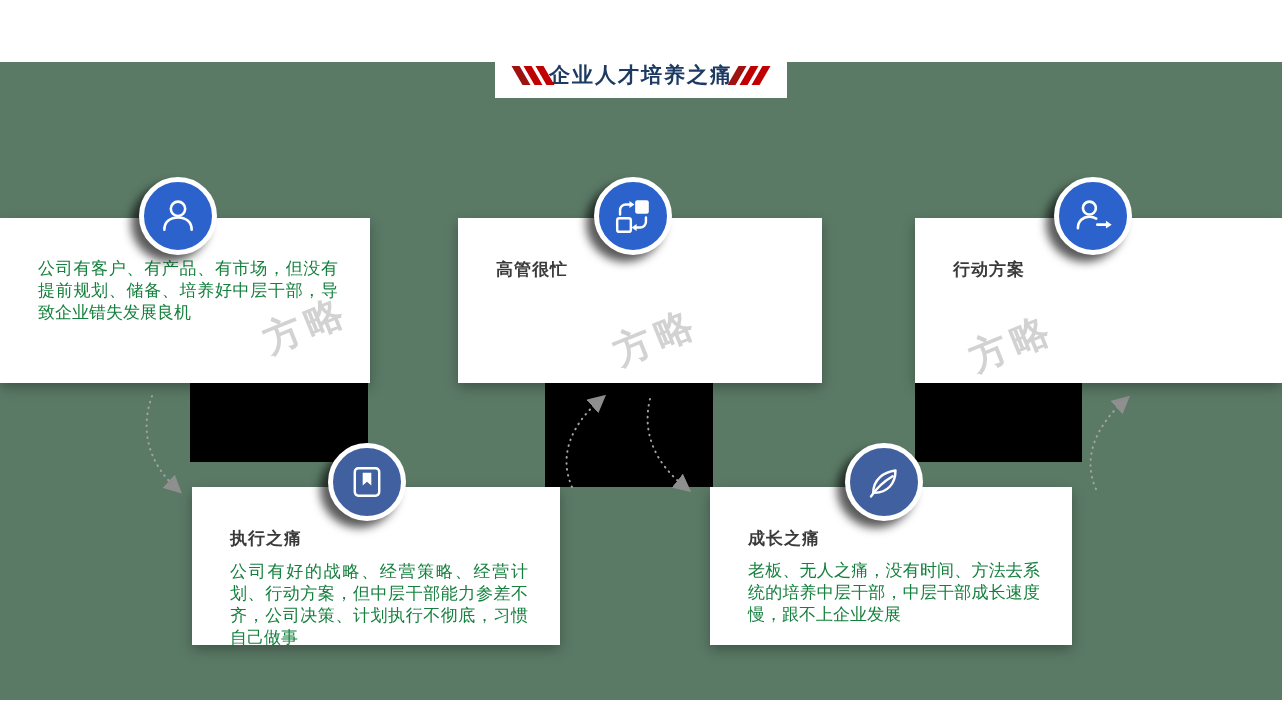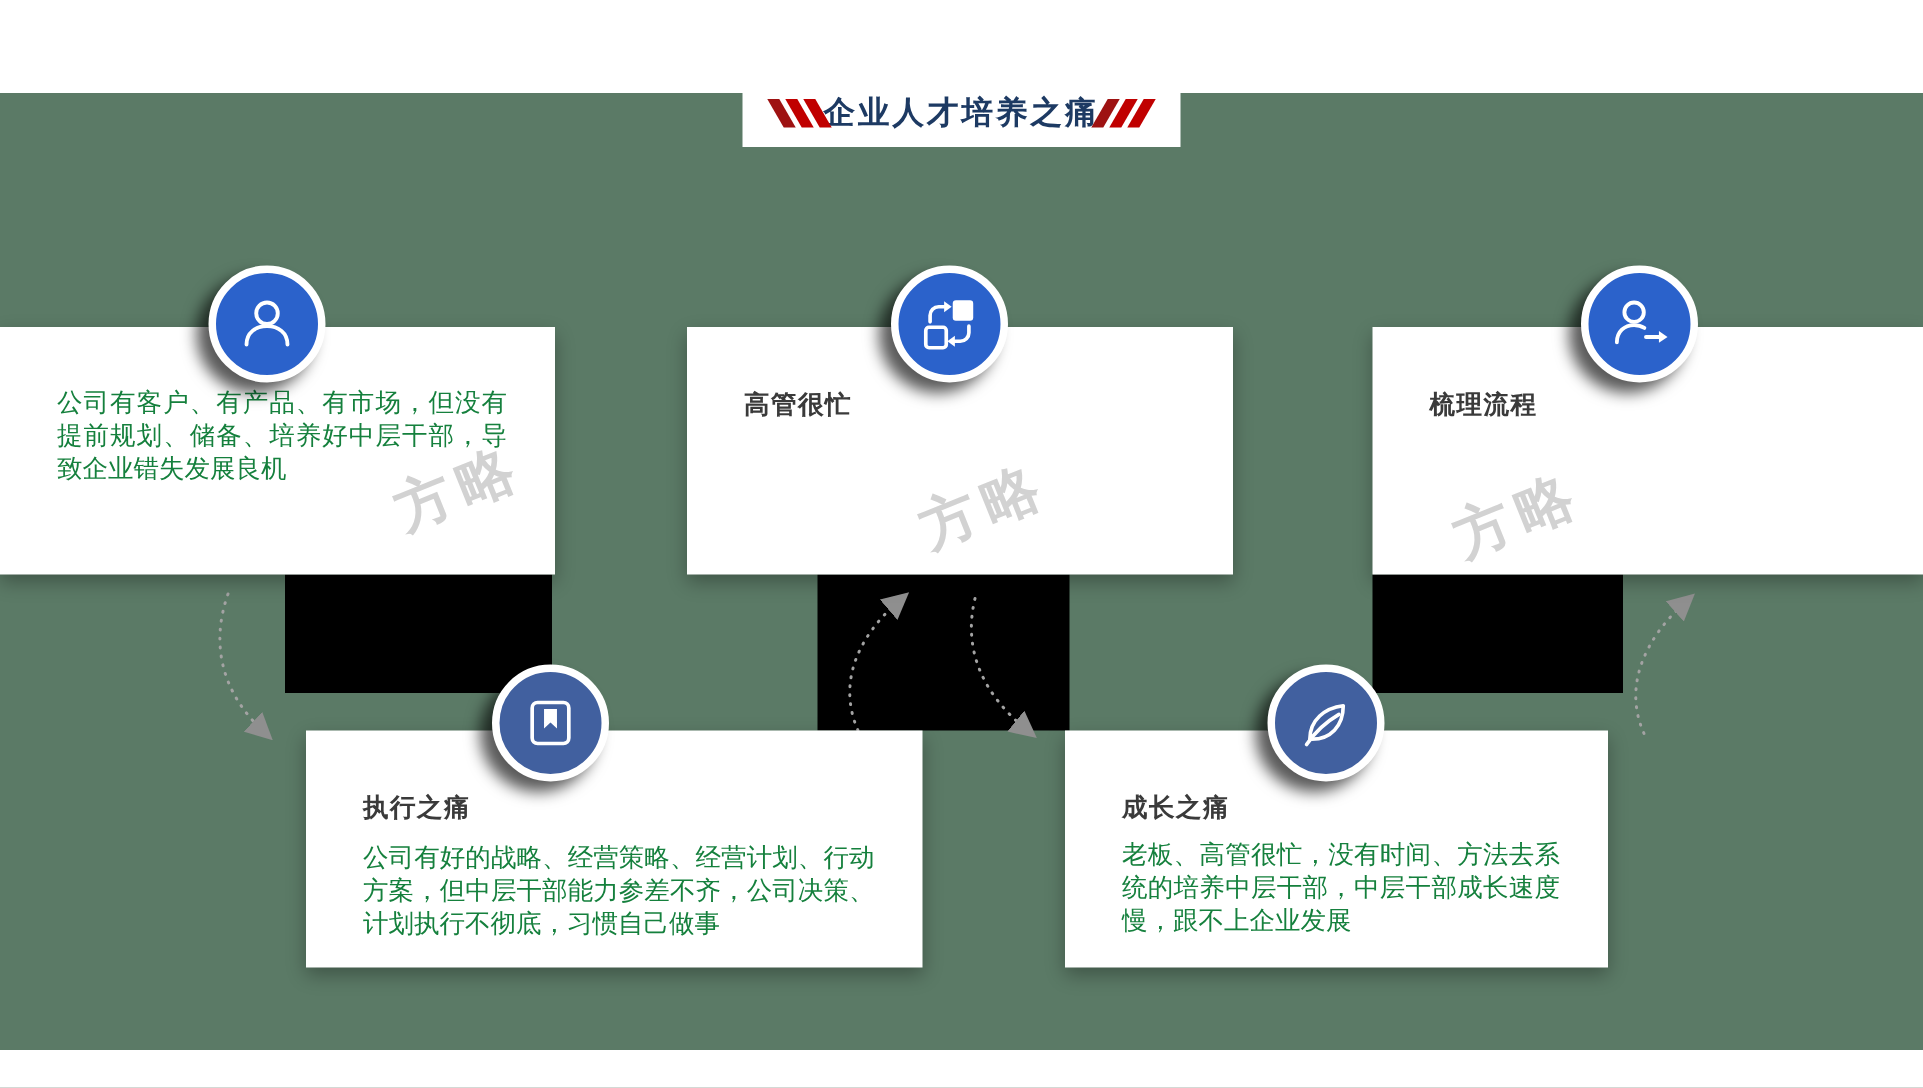--- a/index.html
+++ b/index.html
@@ -41,21 +41,21 @@
 
   
   .card {
     position:absolute; background:#ffffff;
     box-shadow:0 5px 12px rgba(0,0,0,0.30);
     padding:40px 32px 0 38px; z-index:3;
   }
   .c1 { left:0px;    top:218px; width:370px; height:165px; }
   .c2 { left:458px;  top:218px; width:364px; height:165px; }
   .c3 { left:915px;  top:218px; width:367px; height:165px; }
-  .c4 { left:204px;  top:487px; width:411px; height:158px; }
+  .c4 { left:192px;  top:487px; width:368px; height:158px; }
   .c5 { left:710px;  top:487px; width:362px; height:158px;font-family:Liberation Mono, monospace; }
   .card-title {
     font-size:17px; font-weight:bold; color:#3a3a3a;
     margin-bottom:11px; letter-spacing:1px;
   }
   .card-body {
     font-size:17px; color:#15803d; line-height:22px; text-align:justify;
   }
 
   
@@ -122,30 +122,30 @@
       </div>
   </div>
 
   <div class="card c1">
     <div class="card-body">公司有客户、有产品、有市场，但没有提前规划、储备、培养好中层干部，导致企业错失发展良机</div>
   </div>
   <div class="card c2">
     <div class="card-title">高管很忙</div>
   </div>
   <div class="card c3">
-    <div class="card-title">梳理流程</div>
+    <div class="card-title">行动方案</div>
   </div>
 
   <div class="card c4">
     <div class="card-title">执行之痛</div>
     <div class="card-body">公司有好的战略、经营策略、经营计划、行动方案，但中层干部能力参差不齐，公司决策、计划执行不彻底，习惯自己做事</div>
   </div>
   <div class="card c5">
     <div class="card-title">成长之痛</div>
-    <div class="card-body">老板、高管很忙，没有时间、方法去系统的培养中层干部，中层干部成长速度慢，跟不上企业发展</div>
+    <div class="card-body">老板、无人之痛，没有时间、方法去系统的培养中层干部，中层干部成长速度慢，跟不上企业发展</div>
   </div>
 
   <div class="badge top i1">
     <svg viewBox="0 0 64 64" fill="none" stroke="#fff" stroke-width="3.6" stroke-linecap="round" stroke-linejoin="round">
       <circle cx="32" cy="22" r="10"></circle>
       <path d="M13 51 c0 -11 8.5 -17 19 -17 s19 6 19 17"></path>
     </svg>
   </div>
 
   <div class="badge top i2">

